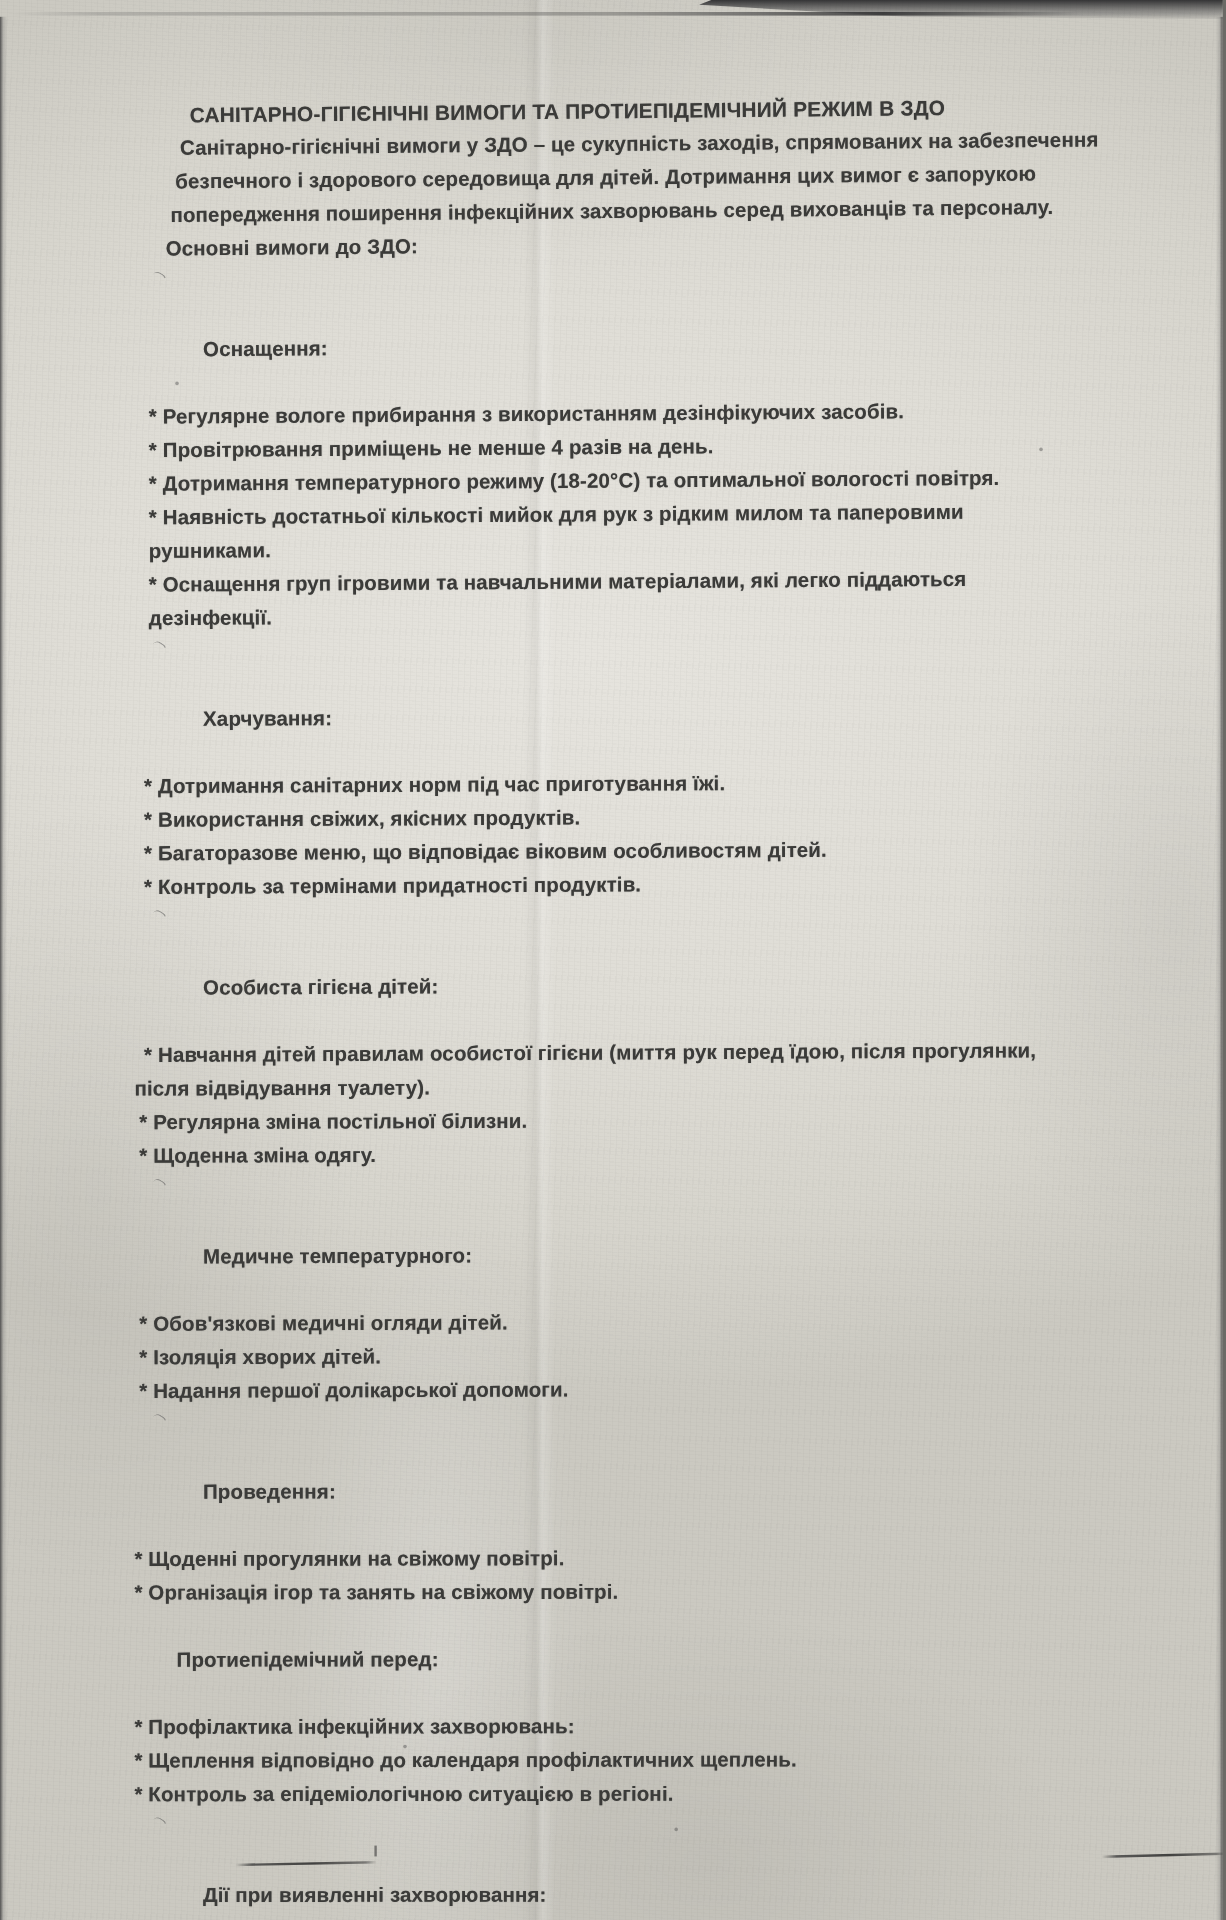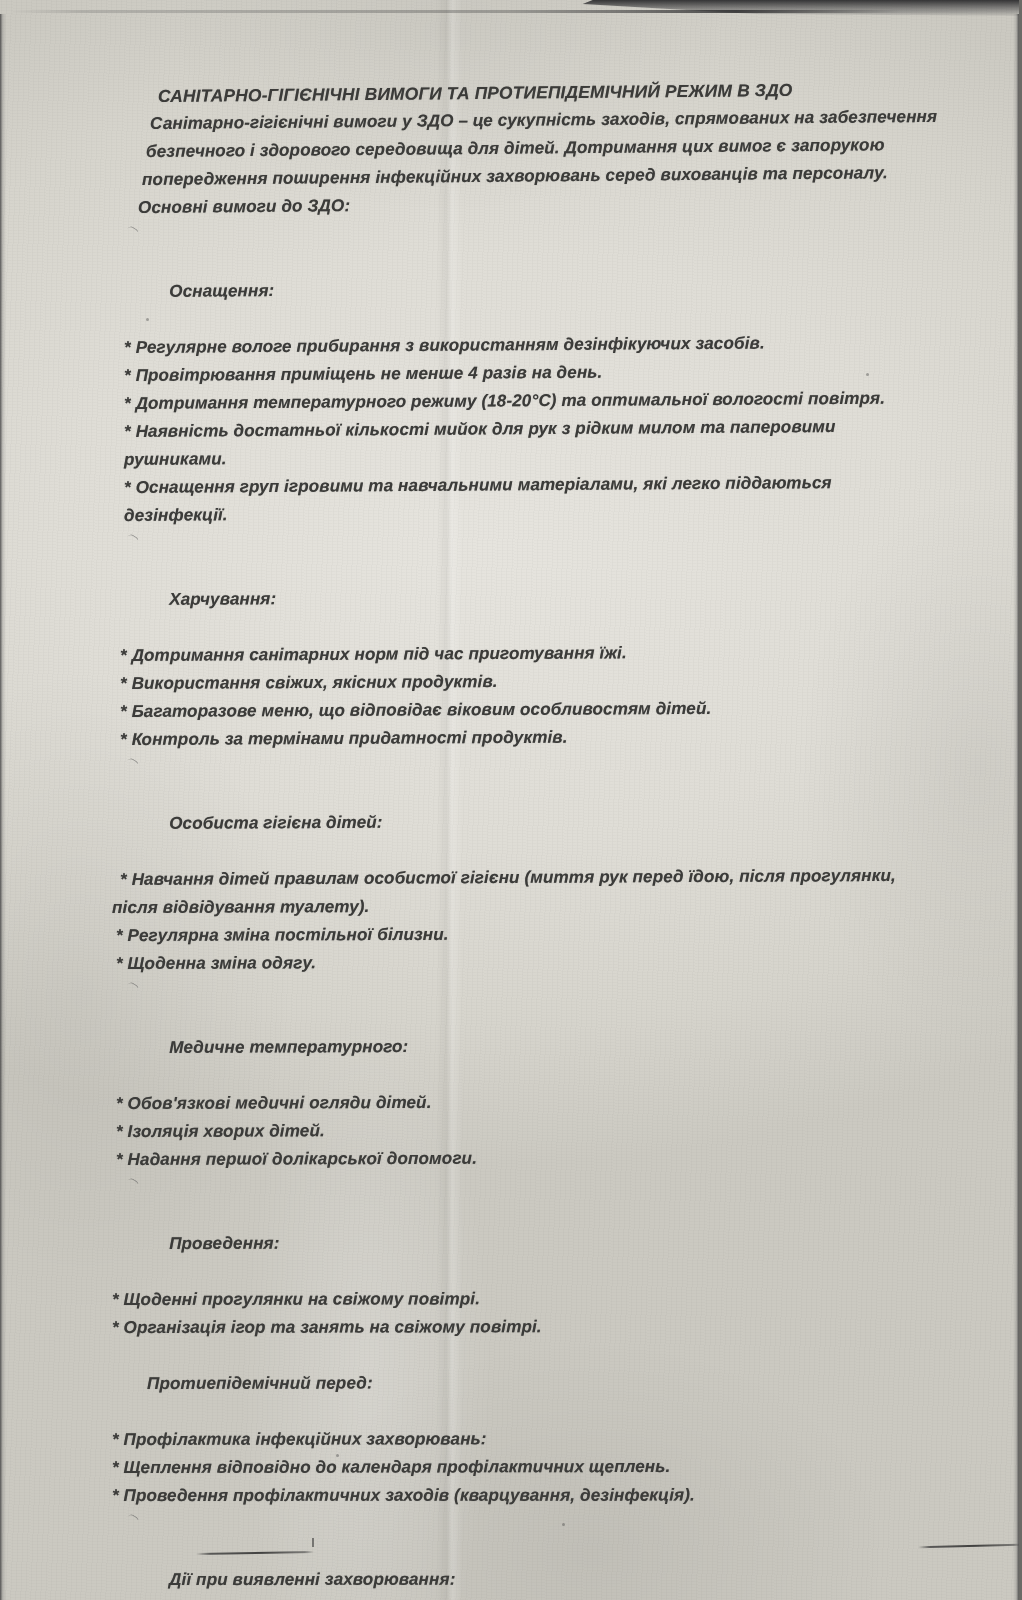--- a/index.html
+++ b/index.html
@@ -9,21 +9,20 @@
     background: #6b6a66;
   }
   .scan-page {
     position: relative;
     width: 1019px;
     height: 1600px;
     overflow: hidden;
     background:
       radial-gradient(ellipse 900px 620px at 48% 34%, #e6e4de 0%, #dfddd6 48%, #d6d4cc 78%, #cbc9c1 100%);
     font-family: "Liberation Sans", "DejaVu Sans", sans-serif;
-    font-style: italic;
   }
 
   
   .paper-grain {
     position: absolute;
     inset: 0;
     pointer-events: none;
     opacity: .5;
     background-image:
       repeating-linear-gradient(92deg, rgba(255,255,255,.28) 0 1px, rgba(0,0,0,.035) 1px 2px, rgba(255,255,255,0) 2px 5px),
@@ -235,21 +234,21 @@
       <span>Проведення:</span>
     </div>
     <div class="ln bullet b4 skew-4">* Щоденні прогулянки на свіжому повітрі.</div>
     <div class="ln bullet b4 skew-4">* Організація ігор та занять на свіжому повітрі.</div>
 
     <div class="ln subhead flush skew-4">
       <span>Протиепідемічний перед:</span>
     </div>
     <div class="ln bullet b4 skew-4">* Профілактика інфекційних захворювань:</div>
     <div class="ln bullet b4 skew-4">* Щеплення відповідно до календаря профілактичних щеплень.</div>
-    <div class="ln bullet b4 skew-5">* Проведення профілактичних заходів (кварцування, дезінфекція).</div>
+    <div class="ln bullet b4 skew-5">* Контроль за епідеміологічною ситуацією в регіоні.</div>
 
     <div class="ln subhead skew-5">
       <span class="tick"></span>
       <span>Дії при виявленні захворювання:</span>
     </div>
 
   </div>
 
   <div class="pen-line left"></div>
   <div class="pen-tick"></div>

